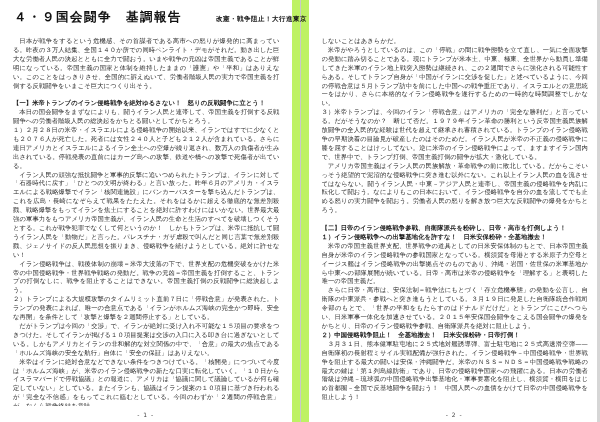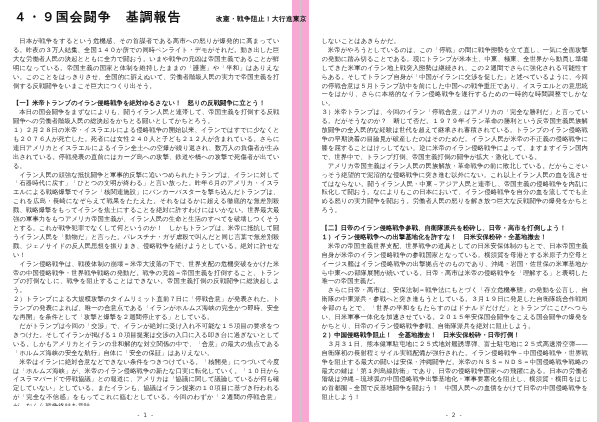--- a/index.html
+++ b/index.html
@@ -5,21 +5,21 @@
   html, body {
     margin: 0;
     padding: 0;
     background: #ffffff;
     font-family: "DejaVu Sans", "Liberation Sans", sans-serif;
   }
   .sheet {
     position: relative;
     width: 600px;
     height: 422px;
-    background: #f9a8d4;
+    background: #bef264;
     display: flex;
     overflow: hidden;
     gap: 8px;
   }
   .page {
     position: relative;
     width: 298px;
     height: 422px;
     background: #ffffff;
   }

